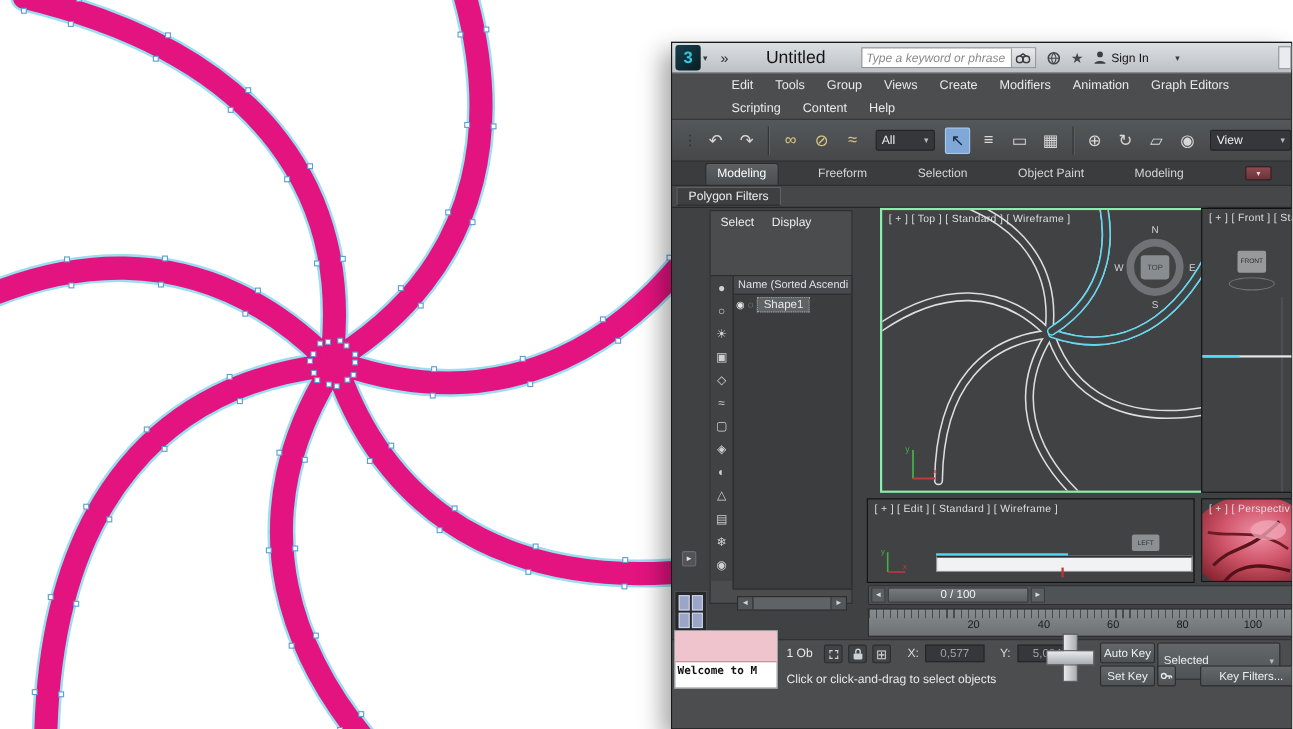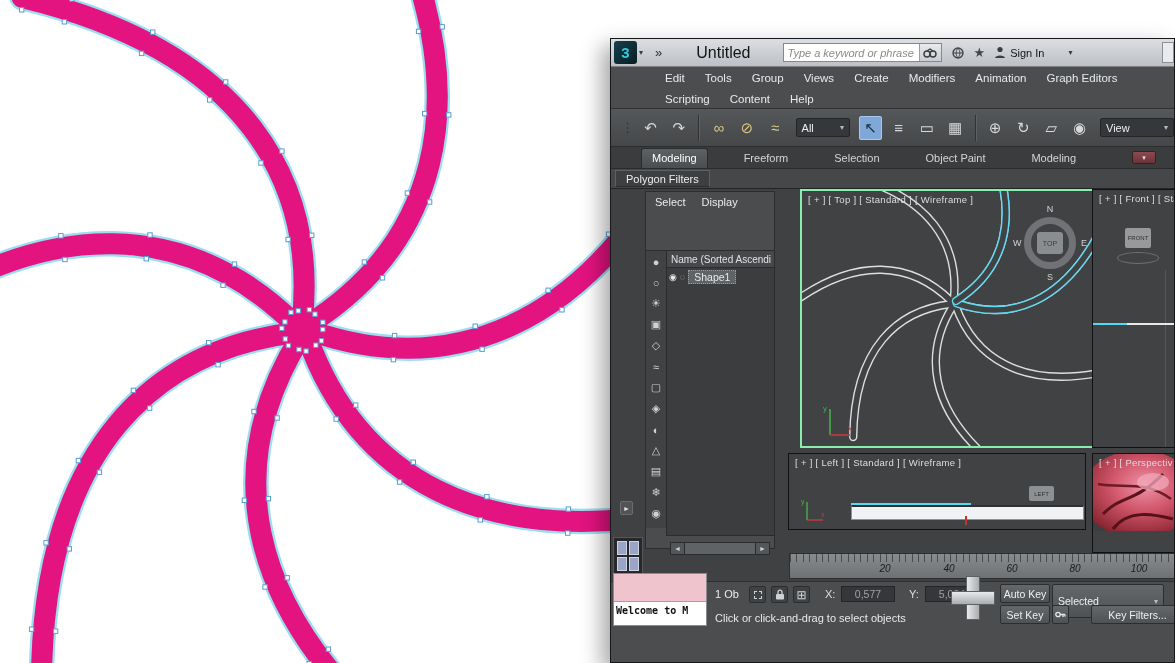--- a/index.html
+++ b/index.html
@@ -70,21 +70,21 @@
 #se-hscroll{position:absolute;left:24px;top:350px;width:100px;height:13px;background:#3a3c3e;border:1px solid #2a2c2e;display:flex;}
 .sb-btn{width:13px;height:100%;background:#54575a;color:#d2d2d2;font-size:7px;display:flex;align-items:center;justify-content:center;}
 .sb-thumb{flex:1;background:#606366;border-left:1px solid #2a2c2e;border-right:1px solid #2a2c2e;}
 
 
 #viewports{position:absolute;left:172px;top:150px;width:393px;height:342px;}
 .vp{position:absolute;background:#414244;border:1px solid #101112;overflow:hidden;}
 #vp-top{left:17px;top:0;width:298px;height:259px;border:2px solid #86efac;}
 #vp-front{left:309px;top:0;width:84px;height:259px;}
 #vp-left{left:5px;top:264px;width:298px;height:77px;}
-#vp-persp{left:309px;top:264px;width:84px;height:100px;}
+#vp-persp{left:309px;top:264px;width:84px;height:76px;}
 .vplabel{position:absolute;left:6px;top:3px;color:#dddfe1;font-size:9.5px;letter-spacing:.3px;white-space:nowrap;z-index:3;}
 #top-vp-svg{position:absolute;left:0;top:0;}
 
 
 #viewcube{position:absolute;right:10px;top:16px;width:72px;height:72px;z-index:2;}
 #vc-ring{position:absolute;left:10px;top:10px;width:52px;height:52px;border:7px solid rgba(160,162,165,.5);border-radius:50%;}
 .vc-l{position:absolute;color:#cfd1d3;font-size:9px;}
 #vc-n{left:50%;top:-3px;transform:translateX(-50%);}
 #vc-s{left:50%;bottom:-3px;transform:translateX(-50%);}
 #vc-w{left:-1px;top:50%;transform:translateY(-50%);}
@@ -104,21 +104,21 @@
 #left-bar{position:absolute;left:62px;top:51px;width:233px;height:15px;background:#f1f2f3;border:1px solid #8e9194;border-top:2px solid #2e3032;z-index:1;}
 #left-bar-cyan{position:absolute;left:62px;top:49px;width:120px;height:2px;background:#54d9f5;z-index:2;}
 #left-tick{position:absolute;left:176px;top:62px;width:2px;height:9px;background:#c23333;z-index:2;}
 #left-gizmo{position:absolute;left:240px;top:32px;width:25px;height:15px;background:#8d9093;color:#2e3032;font-size:6px;display:flex;align-items:center;justify-content:center;border-radius:2px;z-index:2;}
 
 
 #timeline{position:absolute;left:178px;top:493px;width:387px;height:18px;background:#505356;border:1px solid #2c2e30;border-radius:2px;}
 #tl-prev{position:absolute;left:2px;top:1px;width:13px;height:14px;background:#5c5f62;border:1px solid #3a3c3e;color:#d8dadc;font-size:7px;display:flex;align-items:center;justify-content:center;}
 #tl-handle{position:absolute;left:17px;top:1px;width:128px;height:14px;background:linear-gradient(#787b7e,#5c5f62);border:1px solid #393b3d;border-radius:2px;color:#f2f3f4;font-size:10.5px;display:flex;align-items:center;justify-content:center;}
 #tl-next{position:absolute;left:147px;top:1px;width:13px;height:14px;background:#5c5f62;border:1px solid #3a3c3e;color:#d8dadc;font-size:7px;display:flex;align-items:center;justify-content:center;}
-#ruler{position:absolute;left:178px;top:514px;width:387px;height:26px;background:linear-gradient(#888c8f,#6d7174);border:1px solid #2c2e30;font-style:italic;}
+#ruler{position:absolute;left:178px;top:514px;width:387px;height:26px;background:linear-gradient(#888c8f,#6d7174);border:1px solid #2c2e30;}
 #ruler-ticks{position:absolute;left:0;top:0;width:100%;height:8px;background:repeating-linear-gradient(90deg,rgba(25,26,28,.55) 0 1px,transparent 1px 6.4px);}
 .rl{position:absolute;top:9px;transform:translateX(-50%);font-size:10px;color:#1a1b1d;}
 #rl0{left:95px;} #rl1{left:159px;} #rl2{left:222px;} #rl3{left:285px;} #rl4{left:349px;}
 
 
 #statusbar{position:absolute;left:0;top:542px;width:565px;height:83px;background:#4b4d4f;border-top:1px solid #2e3032;color:#e9ebed;}
 #listener{position:absolute;left:2px;top:-9px;width:94px;height:53px;border:1px solid #8a8d90;background:#fff;z-index:4;}
 #listener .pink{height:28px;background:#efc4cd;border-bottom:1px solid #b9939c;}
 #listener .txt{font-family:"DejaVu Sans Mono",monospace;font-size:10px;font-weight:bold;color:#101010;padding:3px 2px;white-space:nowrap;overflow:hidden;}
 #sel-count{position:absolute;left:104px;top:6px;font-size:11px;}
@@ -443,21 +443,21 @@
       <div class="vp" id="vp-front">
         <span class="vplabel">[ + ] [ Front ] [ Sta</span>
         <div id="front-gizmo">FRONT</div>
         <div id="front-ring"></div>
         <div id="front-vline"></div>
         <div id="front-line"></div>
         <div id="front-line-cyan"></div>
       </div>
 
       <div class="vp" id="vp-left">
-        <span class="vplabel">[ + ] [ Left ] [ Standard ] [ Wireframe ]</span>
+        <span class="vplabel">[ + ] [ Edit ] [ Standard ] [ Wireframe ]</span>
         <div id="left-gizmo">LEFT</div>
         <div id="left-bar"></div>
         <div id="left-bar-cyan"></div>
         <div id="left-tick"></div>
         <svg class="axis-giz" width="30" height="30" viewBox="0 0 30 30">
           <line x1="10" y1="26" x2="10" y2="8" stroke="#44b04a" stroke-width="1.4"></line>
           <line x1="10" y1="26" x2="26" y2="26" stroke="#c23b3b" stroke-width="1.4"></line>
           <text x="4" y="10" fill="#44b04a" font-size="7">y</text>
           <text x="24" y="23" fill="#c23b3b" font-size="7">x</text>
         </svg>
@@ -476,20 +476,25 @@
           <ellipse cx="46" cy="40" rx="58" ry="44" fill="url(#pgrad)"></ellipse>
           <path d="M10 60 C30 40 40 50 70 20" fill="none" stroke="#5a141c" stroke-width="3"></path>
           <path d="M5 30 C30 35 50 25 78 45" fill="none" stroke="#6e1b24" stroke-width="2.5"></path>
           <path d="M20 75 C35 55 60 60 80 65" fill="none" stroke="#551018" stroke-width="3"></path>
           <ellipse cx="60" cy="28" rx="16" ry="9" fill="#f2a7b8" opacity="0.75"></ellipse>
         </svg>
         <span class="vplabel">[ + ] [ Perspectiv</span>
       </div>
     </div>
 
+    <div id="timeline">
+      <span id="tl-prev">◄</span>
+      <div id="tl-handle">0 / 100</div>
+      <span id="tl-next">►</span>
+    </div>
 
     <div id="ruler">
       <div id="ruler-ticks"></div>
       <span class="rl" id="rl0">20</span>
       <span class="rl" id="rl1">40</span>
       <span class="rl" id="rl2">60</span>
       <span class="rl" id="rl3">80</span>
       <span class="rl" id="rl4">100</span>
     </div>
 

